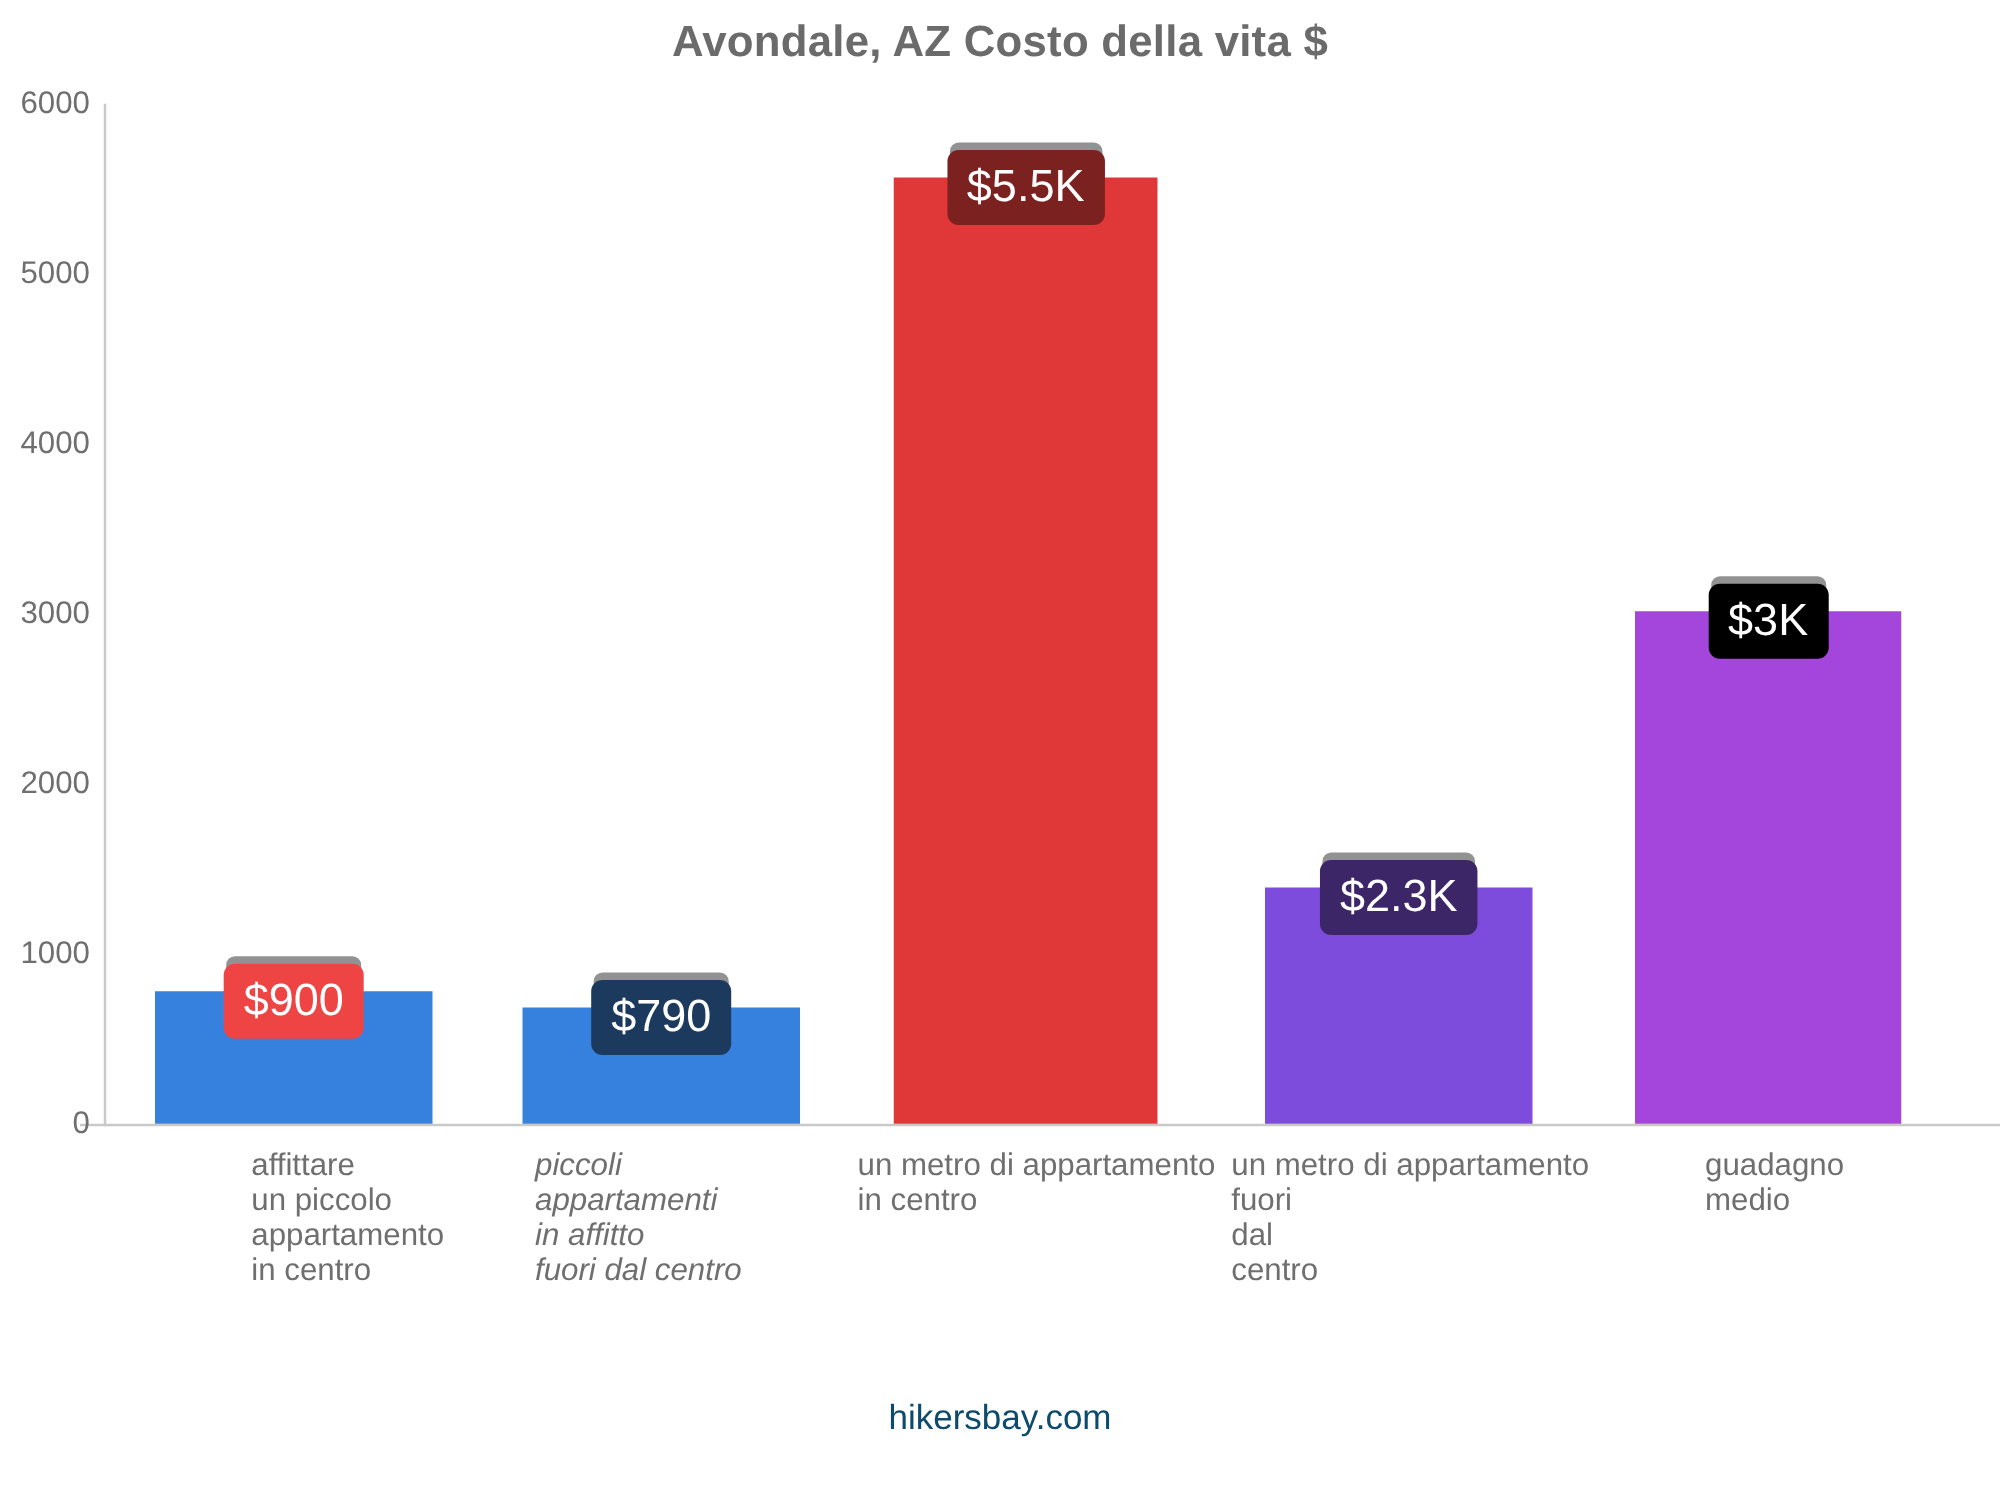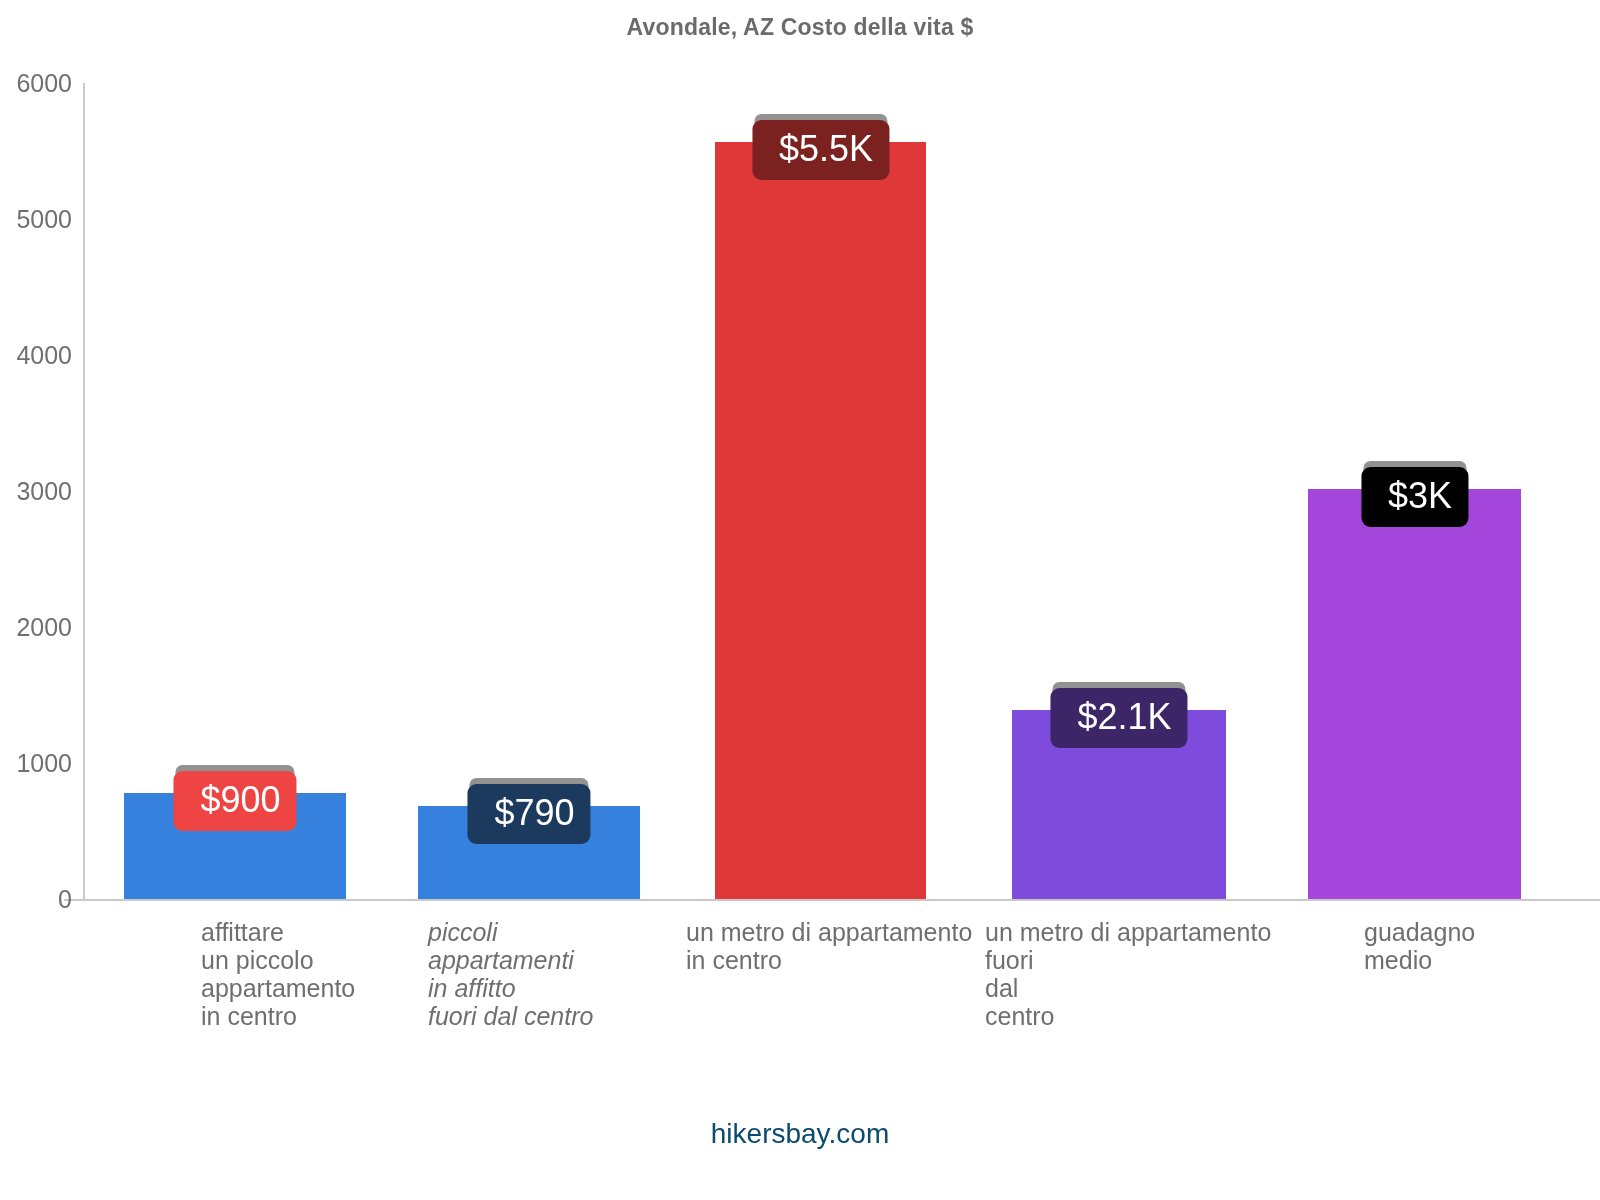--- a/index.html
+++ b/index.html
@@ -23,21 +23,21 @@
     height: 1200px;
   }
 
   
   .chart-title {
     position: absolute;
     left: 0;
     top: 14px;
     width: 1600px;
     text-align: center;
-    font-size: 23px;
+    font-size: 35px;
     font-weight: bold;
     color: #6b6b6b;
     letter-spacing: 0.2px;
     white-space: nowrap;
   }
 
   
   .y-axis-line {
     position: absolute;
     left: 83px;
@@ -74,21 +74,21 @@
   }
 
   .bar-value-badge {
     position: absolute;
     left: 50%;
     transform: translateX(-50%);
     border-radius: 9px;
     color: #ffffff;
     font-size: 36px;
     line-height: 1;
-    padding: 11px 16px 13px 27px;
+    padding: 11px 16px 13px 16px;
     white-space: nowrap;
     box-shadow: 0 -8px 0 -2px rgba(110,110,110,0.75);
   }
 
   
   .x-label {
     position: absolute;
     top: 918px;
     font-size: 25px;
     line-height: 1.12;
@@ -132,21 +132,21 @@
       <div class="bar" style="left: 124px; width: 222px; height: 106px; top: 793px; background: rgb(55, 129, 222); position: absolute;">
         <div class="bar-value-badge" style="background: #ef4444; top: -22px;">$900</div>
       </div>
       <div class="bar" style="left: 418px; width: 222px; height: 93px; top: 806px; background: rgb(55, 129, 222); position: absolute;">
         <div class="bar-value-badge" style="background: rgb(27, 58, 94); top: -22px;">$790</div>
       </div>
       <div class="bar" style="left: 715px; width: 211px; height: 757px; top: 142px; background: rgb(224, 55, 56); position: absolute;">
         <div class="bar-value-badge" style="background: rgb(123, 34, 32); top: -22px;">$5.5K</div>
       </div>
       <div class="bar" style="left: 1012px; width: 214px; height: 189px; top: 710px; background: rgb(126, 76, 220); position: absolute;">
-        <div class="bar-value-badge" style="background: rgb(60, 38, 103); top: -22px;">$2.1K</div>
+        <div class="bar-value-badge" style="background: rgb(60, 38, 103); top: -22px;">$2.3K</div>
       </div>
       <div class="bar" style="left: 1308px; width: 213px; height: 410px; top: 489px; background: rgb(164, 69, 220); position: absolute;">
         <div class="bar-value-badge" style="background: #000000; top: -22px;">$3K</div>
       </div>
     </div>
 
   <div id="x-labels">
       <div class="x-label" style="left: 153px; margin-left: 48px;">affittare
 un piccolo
 appartamento

